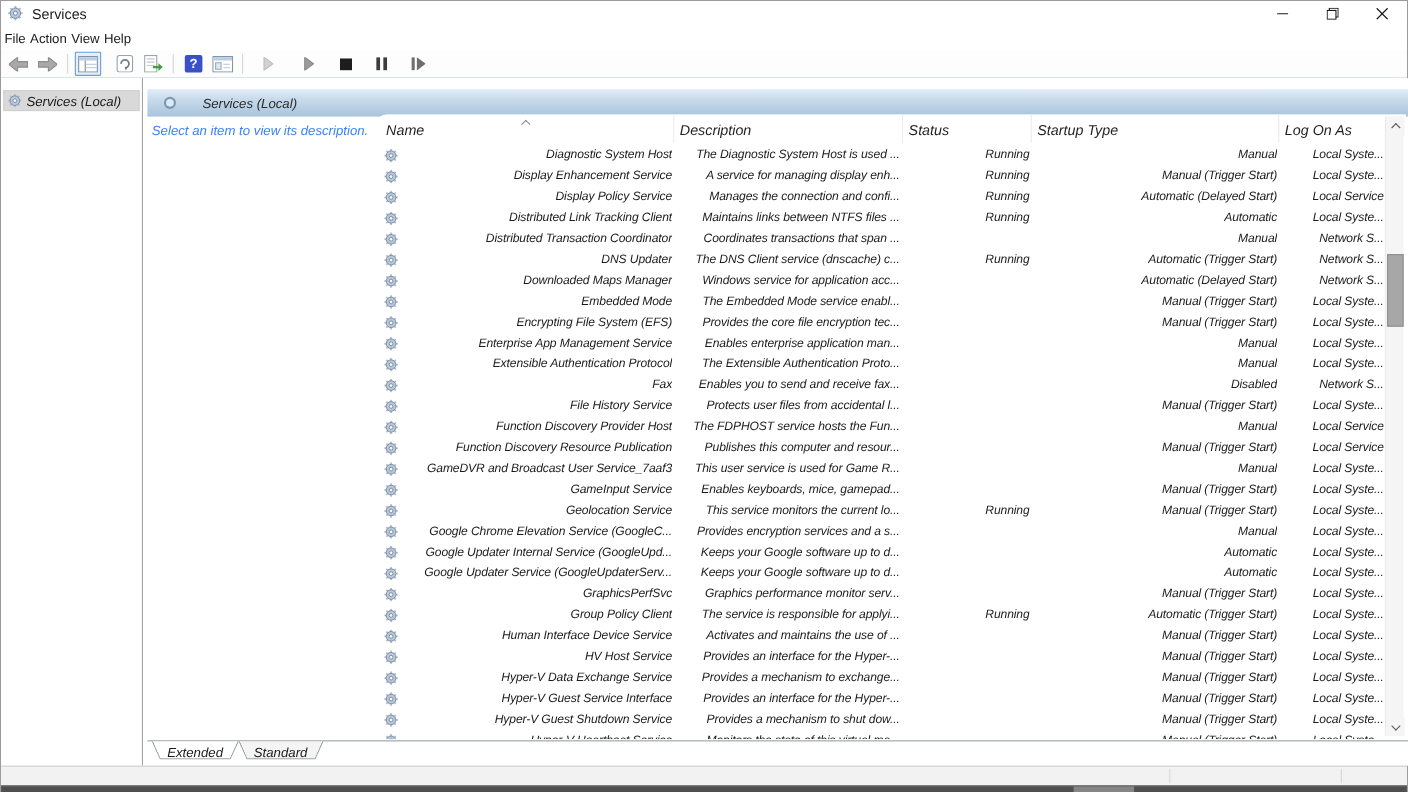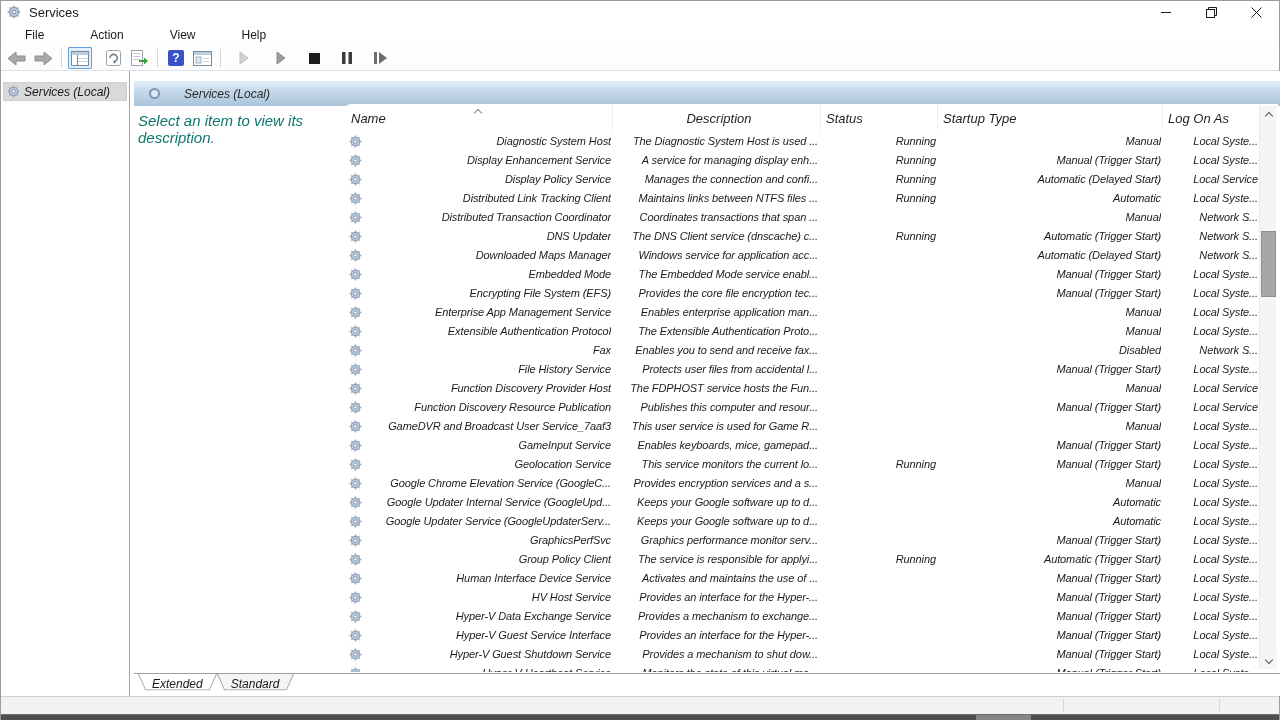--- a/index.html
+++ b/index.html
@@ -12,21 +12,21 @@
   .titlebar { position:absolute; top:0; left:0; right:0; height:22px; background:#fff;
     display:flex; align-items:center; }
   .titlebar .app-icon { margin-left:6px; width:14px; height:14px; }
   .titlebar .title { margin-left:8px; font-size:13px; color:#1a1a1a; }
   .win-controls { position:absolute; right:0; top:0; height:22px; display:flex; }
   .win-btn { width:45px; height:22px; display:flex; align-items:center; justify-content:center; }
 
   
   .menubar { position:absolute; top:22px; left:0; right:0; height:23px; background:#fff;
     display:flex; align-items:center; font-size:12px; color:#1a1a1a; }
-  .menu-item { padding:3px 23px; }
+  .menu-item { padding:3px 2px; }
   .menu-item:first-child { margin-left:1px; }
 
   
   .toolbar { position:absolute; top:45px; left:0; right:0; height:25px; background:#fdfdfd;
     border-bottom:1px solid #d9e4ee; display:flex; align-items:center; }
   .tb-sep { width:1px; height:18px; background:#d6d6d6; margin:0 5px; }
   .tb-btn { height:22px; min-width:24px; display:flex; align-items:center; justify-content:center; margin:0 1px; }
   .tb-btn.active { border:1px solid #66a0d8; background:#e3f0fb; border-radius:1px; }
   .help-box { width:16px; height:16px; background:#3a50c6; color:#fff; font-weight:bold;
     font-size:12px; display:flex; align-items:center; justify-content:center; border-radius:2px; }
@@ -40,21 +40,21 @@
     background:#d9d9d9; border:1px solid #cfcfcf; display:flex; align-items:center;
     font-size:12px; color:#1a1a1a; }
   .tree-item .gear { width:13px; height:13px; margin:0 4px 0 3px; flex:none; }
 
   .pane { position:absolute; left:133px; top:0; width:1147px; height:625px; background:#fff; }
   .pane-header { position:absolute; top:10px; left:0; right:0; height:25px;
     background:linear-gradient(#e2eef8, #c6d9ea 40%, #a9c4db); display:flex; align-items:center; }
   .pane-header .ring { width:11px; height:11px; border:2px solid #7d97ae; border-radius:50%;
     background:#dceaf6; margin-left:15px; flex:none; }
   .pane-header .pane-title { margin-left:24px; font-size:12px; color:#2b2b2b; }
-  .desc-hint { position:absolute; top:41px; left:4px; width:200px; font-size:15px; color:#0f766e; }
+  .desc-hint { position:absolute; top:41px; left:4px; width:200px; font-size:12px; color:#3b82f6; }
 
   
   .list-card { position:absolute; left:208px; top:33px; width:936px; height:568px;
     background:#fff; border-radius:10px 0 0 0; overflow:hidden; }
   .hdr-row { position:absolute; top:0; left:0; right:0; height:26px; background:#fff; }
   .hdr-cell { position:absolute; top:0; height:26px; font-size:13px; color:#1f1f1f;
     display:flex; align-items:flex-end; padding-bottom:4px; border-right:1px solid #ececec; }
   .sort-caret { position:absolute; top:4px; left:133px; width:7px; height:7px; }
   .sort-caret::before { content:""; position:absolute; left:0; top:2px; width:5px; height:5px;
     border-left:1px solid #8a8a8a; border-top:1px solid #8a8a8a; transform:rotate(45deg); }
@@ -65,21 +65,21 @@
     line-height:19px; white-space:nowrap; overflow:hidden; letter-spacing:-0.1px; }
   .c-name    { left:24px;  width:245px; }
   .c-desc    { left:276px; width:200px; }
   .c-status  { left:484px; width:110px; }
   .c-startup { left:601px; width:218px; }
   .c-logon   { left:826px; width:90px;  }
   .row-gear  { position:absolute; left:7px; top:3px; width:13px; height:13px; }
 
   
   .h-name    { left:0;     width:271px; padding-left:9px; }
-  .h-desc    { left:271px; width:208px; padding-left:5px;justify-content:center; }
+  .h-desc    { left:271px; width:208px; padding-left:5px; }
   .h-status  { left:479px; width:117px; padding-left:5px; }
   .h-startup { left:596px; width:225px; padding-left:5px; }
   .h-logon   { left:821px; width:96px;  padding-left:5px; border-right:none; }
 
   
   .vscroll { position:absolute; right:2px; top:2px; width:17px; bottom:3px; background:#f5f5f5;
     border-left:1px solid #ebebeb; }
   .sb-btn { position:absolute; left:0; width:17px; height:17px; background:#f5f5f5;
     display:flex; align-items:center; justify-content:center; }
   .sb-up { top:0; } .sb-down { bottom:0; }

